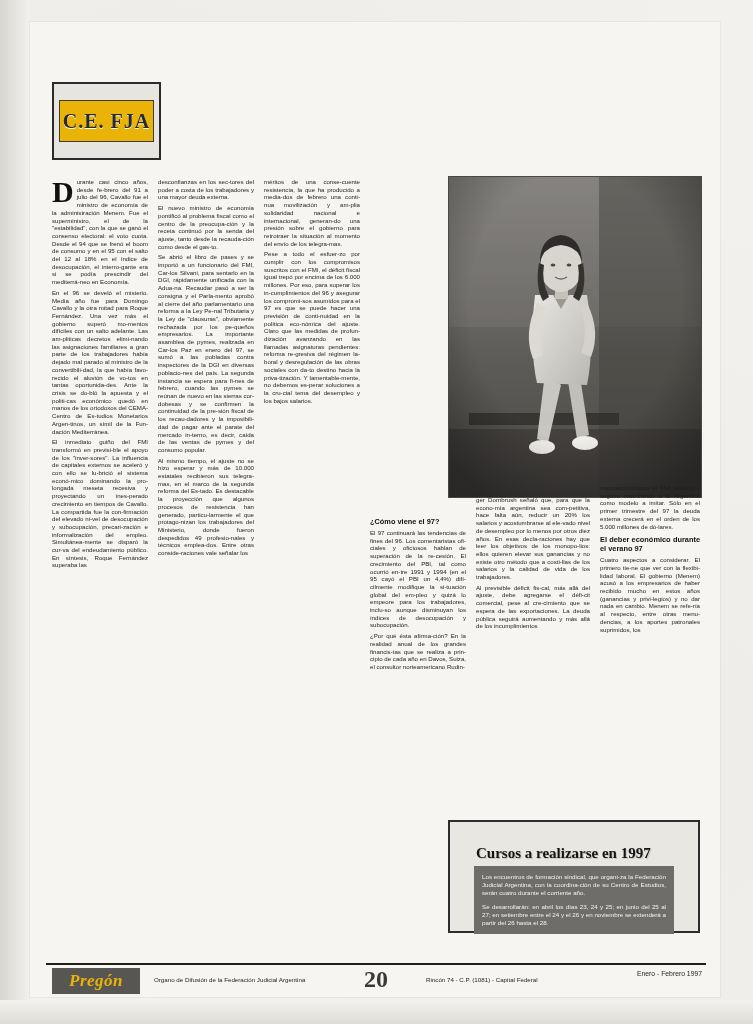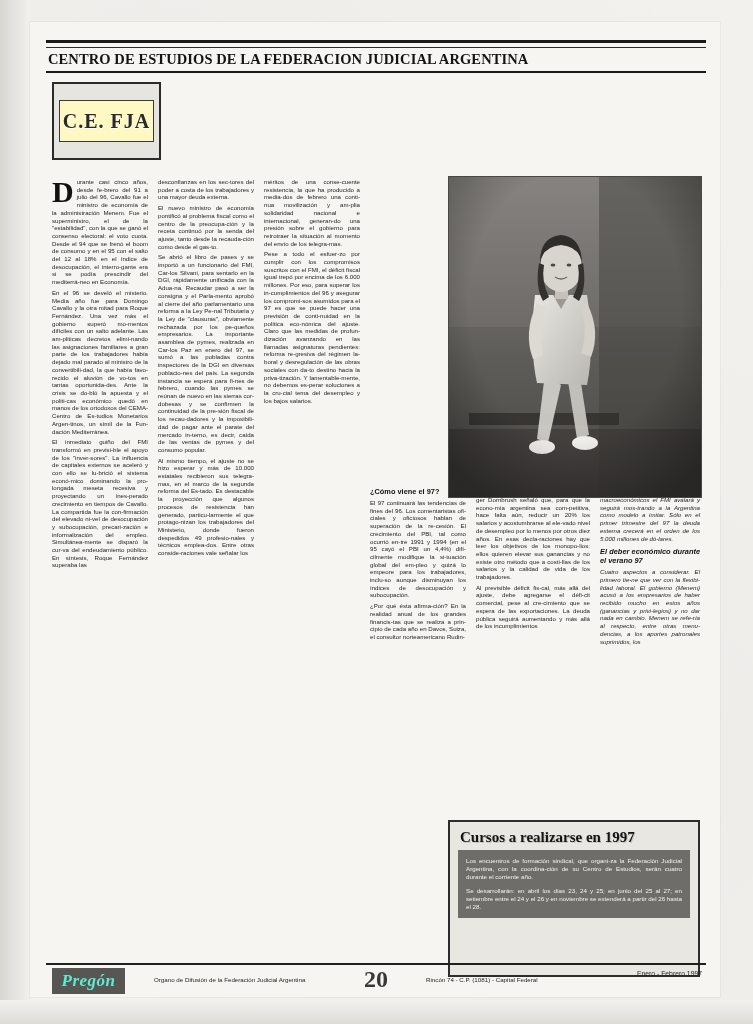--- a/index.html
+++ b/index.html
@@ -72,21 +72,21 @@
     width: 105px; height: 74px;
     border: 2px solid #2b2b2b;
     background: #e7e5e0;
     display: flex;
     align-items: center;
     justify-content: center;
   }
   .logo-inner {
     width: 93px; height: 40px;
     border: 1px solid #3a3a3a;
-    background: #fef9c3;
+    background: #eab308;
     display: flex;
     align-items: center;
     justify-content: center;
     font-family: "Liberation Serif", serif;
     font-weight: bold;
     font-size: 20px;
     letter-spacing: 1px;
     color: #2a2a2a;
     text-shadow: 0 1px 0 #fff;
   }
@@ -123,23 +123,23 @@
     line-height: 7.7px;
     text-align: justify;
     color: #1e1e1e;
     hyphens: auto;
   }
   .col p { margin: 0 0 3px 0; }
 
   #col1 { left: 0;   width: 96px; }
   #col2 { left: 106px; width: 96px; }
   #col3 { left: 212px; width: 96px; }
-  #col4 { left: 318px; width: 96px; top: 304px; }
+  #col4 { left: 318px; width: 96px; top: 334px; }
   #col5 { left: 424px; width: 114px; top: 318px; }
-  #col6 { left: 548px; width: 100px; top: 318px; font-style: italic; }
+  #col6 { left: 548px; width: 100px; top: 306px; }
 
   .dropcap::first-letter {
     font-family: "Liberation Serif", serif;
     font-size: 30px;
     line-height: 26px;
     font-weight: bold;
     float: left;
     padding: 1px 3px 0 0;
     color: #111;
   }
@@ -161,25 +161,25 @@
     background: #6e6c68;
     overflow: hidden;
     border: 1px solid #4a4845;
   }
   .photo svg { display: block; }
 
   
   .promo {
     position: absolute;
     left: 448px; top: 820px;
-    width: 252px; height: 157px;
+    width: 252px; height: 113px;
     border: 2px solid #2d2d2d;
     background: #e9e7e2;
     box-sizing: border-box;
-    padding: 0;
+    padding: 16px;
   }
   .promo-title {
     font-family: "Liberation Serif", serif;
     font-weight: bold;
     font-size: 15px;
     color: #141414;
     padding: 7px 0 4px 10px;
     text-shadow: 1px 1px 0 #c9c7c2;
   }
   .promo-body {
@@ -204,23 +204,23 @@
   }
   .footer {
     position: absolute;
     left: 46px; top: 966px;
     width: 660px;
     height: 34px;
   }
   .pregon {
     position: absolute;
     left: 6px; top: 2px;
-    width: 73px; height: 26px;
+    width: 88px; height: 26px;
     background: #585652;
-    color: #5eead4;
+    color: #eab308;
     font-family: "Liberation Serif", serif;
     font-weight: bold;
     font-style: italic;
     font-size: 17px;
     display: flex;
     align-items: center;
     justify-content: center;
     letter-spacing: 0.5px;
   }
   .footer-left {
@@ -263,26 +263,20 @@
 </style>
 </head>
 <body>
 
 <div class="page">
   <div class="scan-edge-l"></div>
   <div class="scan-edge-b"></div>
 
   <div class="sheet"></div>
 
-  <div class="masthead">
-    <div class="rule-top"></div>
-    <div class="rule-thin"></div>
-    <div class="org-name">CENTRO DE ESTUDIOS DE LA FEDERACION JUDICIAL ARGENTINA</div>
-    <div class="rule-under"></div>
-  </div>
 
   <div class="logo-box">
     <div class="logo-inner">C.E. FJA</div>
   </div>
 
 
   <div class="photo">
     <svg width="252" height="320" viewBox="0 0 252 320">
       <defs>
         <linearGradient id="bg" x1="0" y1="0" x2="0" y2="1">

